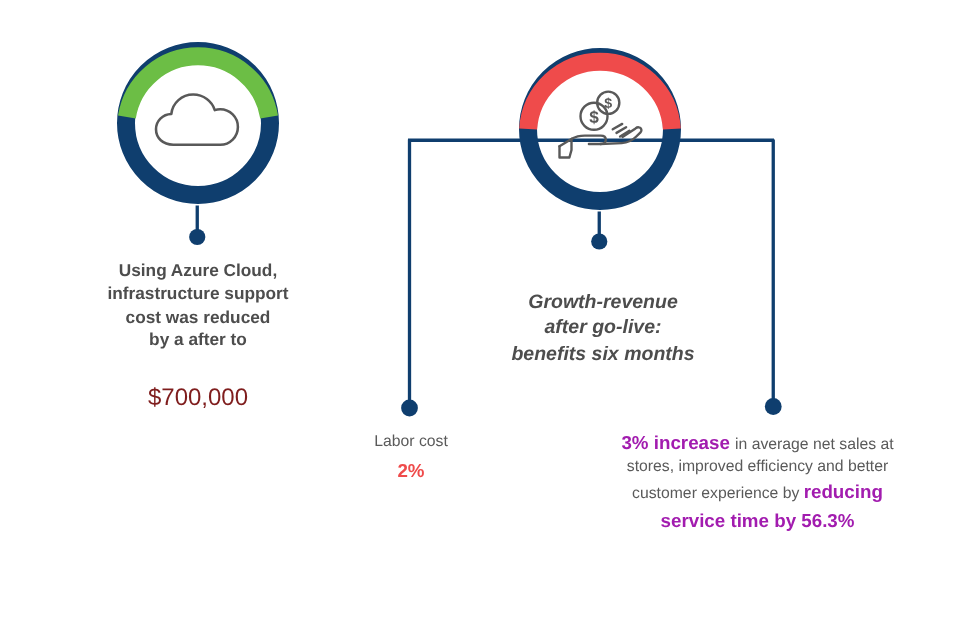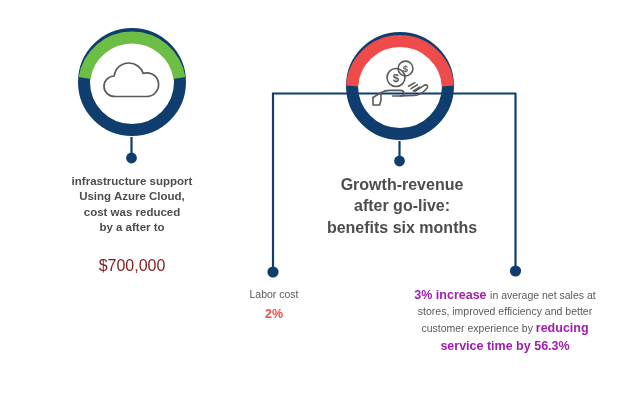--- a/index.html
+++ b/index.html
@@ -87,25 +87,26 @@
   #cloud-caption {
     left: 46px;
     top: 174px;
     width: 172px;
     font-size: 11.5px;
     font-weight: bold;
     color: #4d4d4d;
   }
   #money-caption {
     left: 318px;
-    top: 174px;
+    top: 192px;
     width: 168px;
-    font-size: 16px;
+    font-size: 13px;
     font-weight: bold;
     color: #4d4d4d;
+    font-style: italic;
   }
   #labor-caption {
     left: 215px;
     top: 288px;
     width: 118px;
     font-size: 10.5px;
     color: #5a5a5a;
     font-weight: normal;
   }
   #labor-caption .red-amount {
@@ -216,22 +217,22 @@
         </g>
         <g fill="#595959" font-family="'Liberation Sans', sans-serif" font-weight="bold" text-anchor="middle">
           <text x="38.5" y="19.3" font-size="9.5">$</text>
           <text x="29.0" y="29.2" font-size="11.5">$</text>
         </g>
       </svg>
     </div>
   </div>
 
   <div class="txt-block" id="cloud-caption">
+    <span class="txt-line">Using Azure Cloud,</span>
     <span class="txt-line">infrastructure support</span>
-    <span class="txt-line">Using Azure Cloud,</span>
     <span class="txt-line">cost was reduced</span>
     <span class="txt-line">by a after to</span>
     <span class="green-amount">$700,000</span>
   </div>
 
   <div class="txt-block" id="money-caption">
     <span class="txt-line">Growth-revenue</span>
     <span class="txt-line">after go-live:</span>
     <span class="txt-line">benefits six months</span>
   </div>

